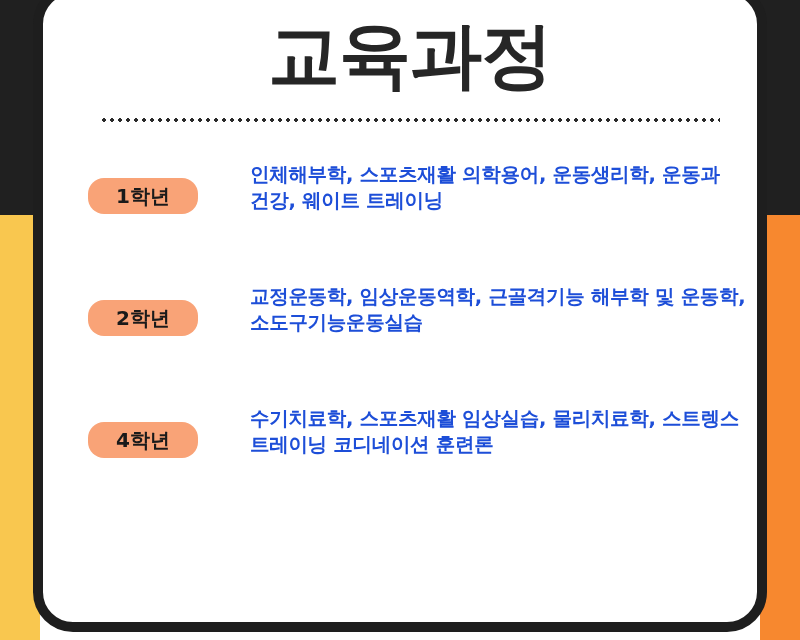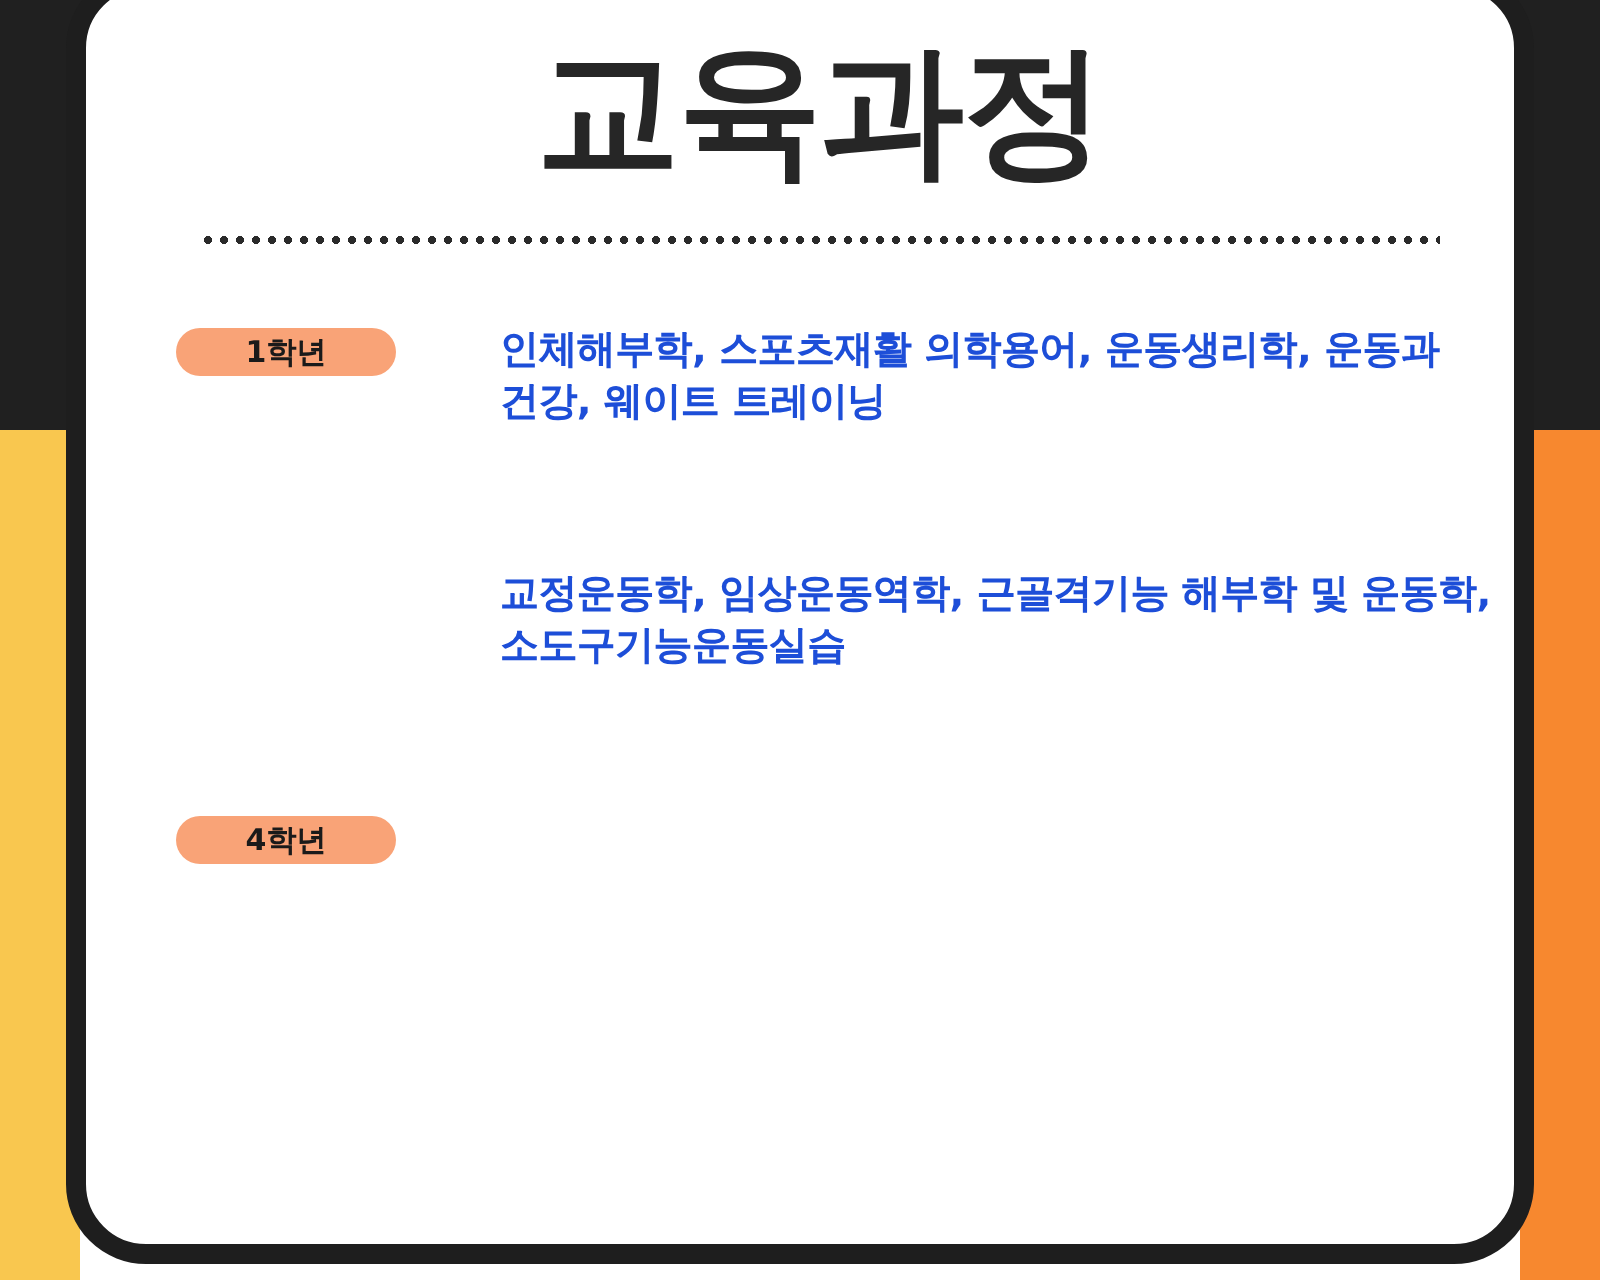--- a/index.html
+++ b/index.html
@@ -107,31 +107,31 @@
   }
 
   .row {
     position: relative;
     height: 122px;
   }
 
   .badge {
     position: absolute;
     left: 45px;
-    top: 8px;
+    top: 22px;
     width: 110px;
-    height: 24px;
+    height: 36px;
     border-radius: 16px;
     background: #F9A377;
     box-shadow: 0 0 0 3px #ffffff;
     display: flex;
     align-items: center;
     justify-content: center;
     font-family: "DejaVu Sans", "Liberation Sans", sans-serif;
-    font-size: 15px;
+    font-size: 20px;
     font-weight: 700;
     color: #1A1A1A;
     white-space: nowrap;
     box-sizing: border-box;
   }
 
   .courses {
     position: absolute;
     left: 207px;
     top: 6px;
@@ -162,26 +162,28 @@
       <div class="divider"></div>
 
       <div class="rows">
 
         <div class="row">
           <div class="badge">1학년</div>
           <div class="courses">인체해부학, 스포츠재활 의학용어, 운동생리학, 운동과 건강, 웨이트 트레이닝</div>
         </div>
 
         <div class="row">
+          <div class="badge">2학년</div>
           <div class="courses">교정운동학, 임상운동역학, 근골격기능 해부학 및 운동학, 소도구기능운동실습</div>
         </div>
 
 
         <div class="row">
           <div class="badge">4학년</div>
+          <div class="courses">수기치료학, 스포츠재활 임상실습, 물리치료학, 스트렝스 트레이닝 코디네이션 훈련론</div>
         </div>
 
       </div>
 
     </div>
   </div>
 
 </div>
 
 </body></html>

